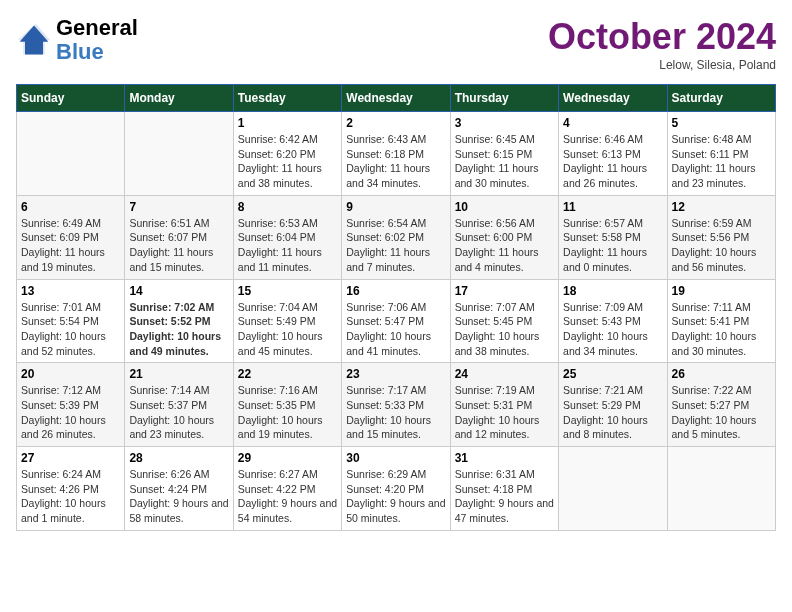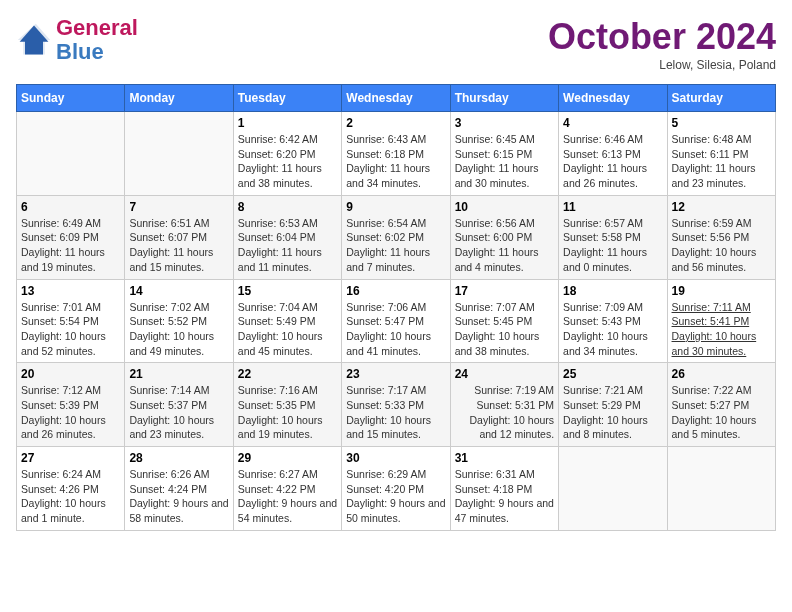--- a/index.html
+++ b/index.html
@@ -17,21 +17,21 @@
       margin-bottom: 12px;
     }
     .logo {
       display: flex;
       align-items: center;
       font-size: 22px;
       font-weight: bold;
       color: #1a3a6b;
       line-height: 1.1;
     }
-    .logo-general { color: #be185d; }
+    .logo-general { color: #000000; }
     .logo-blue { color: #3a7abf; }
     .logo-icon {
       width: 36px;
       height: 36px;
       margin-right: 4px;
     }
     .title-block {
       text-align: right;
     }
     .title-block h1 {
@@ -43,21 +43,21 @@
       font-size: 12px;
       font-weight: normal;
       color: #444;
     }
     .calendar {
       width: 100%;
       border-collapse: collapse;
       font-size: 11px;
     }
     .calendar thead th {
-      background: #3b82f6;
+      background: #14532d;
       color: #fff;
       padding: 6px 4px;
       text-align: left;
       font-size: 12px;
       font-weight: bold;
       border: 1px solid #2b5faa;
     }
     .calendar tbody td {
       vertical-align: top;
       border: 1px solid #ccc;
@@ -204,21 +204,21 @@
       </tr>
       <tr>
         <td>
           <span class="day-num">13</span>
           <div class="day-info" style="white-space: pre-line;">Sunrise: 7:01 AM
 Sunset: 5:54 PM
 Daylight: 10 hours and 52 minutes.</div>
         </td>
         <td>
           <span class="day-num">14</span>
-          <div class="day-info" style="white-space: pre-line;">Sunrise: 7:02 AM
+          <div class="day-info" style="white-space: pre-line; font-weight: bold;">Sunrise: 7:02 AM
 Sunset: 5:52 PM
 Daylight: 10 hours and 49 minutes.</div>
         </td>
         <td>
           <span class="day-num">15</span>
           <div class="day-info" style="white-space: pre-line;">Sunrise: 7:04 AM
 Sunset: 5:49 PM
 Daylight: 10 hours and 45 minutes.</div>
         </td>
         <td>
@@ -234,21 +234,21 @@
 Daylight: 10 hours and 38 minutes.</div>
         </td>
         <td>
           <span class="day-num">18</span>
           <div class="day-info" style="white-space: pre-line;">Sunrise: 7:09 AM
 Sunset: 5:43 PM
 Daylight: 10 hours and 34 minutes.</div>
         </td>
         <td>
           <span class="day-num">19</span>
-          <div class="day-info" style="white-space: pre-line; text-decoration: underline;">Sunrise: 7:11 AM
+          <div class="day-info" style="white-space: pre-line;">Sunrise: 7:11 AM
 Sunset: 5:41 PM
 Daylight: 10 hours and 30 minutes.</div>
         </td>
       </tr>
       <tr>
         <td>
           <span class="day-num">20</span>
           <div class="day-info" style="white-space: pre-line;">Sunrise: 7:12 AM
 Sunset: 5:39 PM
 Daylight: 10 hours and 26 minutes.</div>
@@ -266,21 +266,21 @@
 Daylight: 10 hours and 19 minutes.</div>
         </td>
         <td>
           <span class="day-num">23</span>
           <div class="day-info" style="white-space: pre-line;">Sunrise: 7:17 AM
 Sunset: 5:33 PM
 Daylight: 10 hours and 15 minutes.</div>
         </td>
         <td>
           <span class="day-num">24</span>
-          <div class="day-info" style="white-space: pre-line; text-align: right;">Sunrise: 7:19 AM
+          <div class="day-info" style="white-space: pre-line;">Sunrise: 7:19 AM
 Sunset: 5:31 PM
 Daylight: 10 hours and 12 minutes.</div>
         </td>
         <td>
           <span class="day-num">25</span>
           <div class="day-info" style="white-space: pre-line;">Sunrise: 7:21 AM
 Sunset: 5:29 PM
 Daylight: 10 hours and 8 minutes.</div>
         </td>
         <td>

